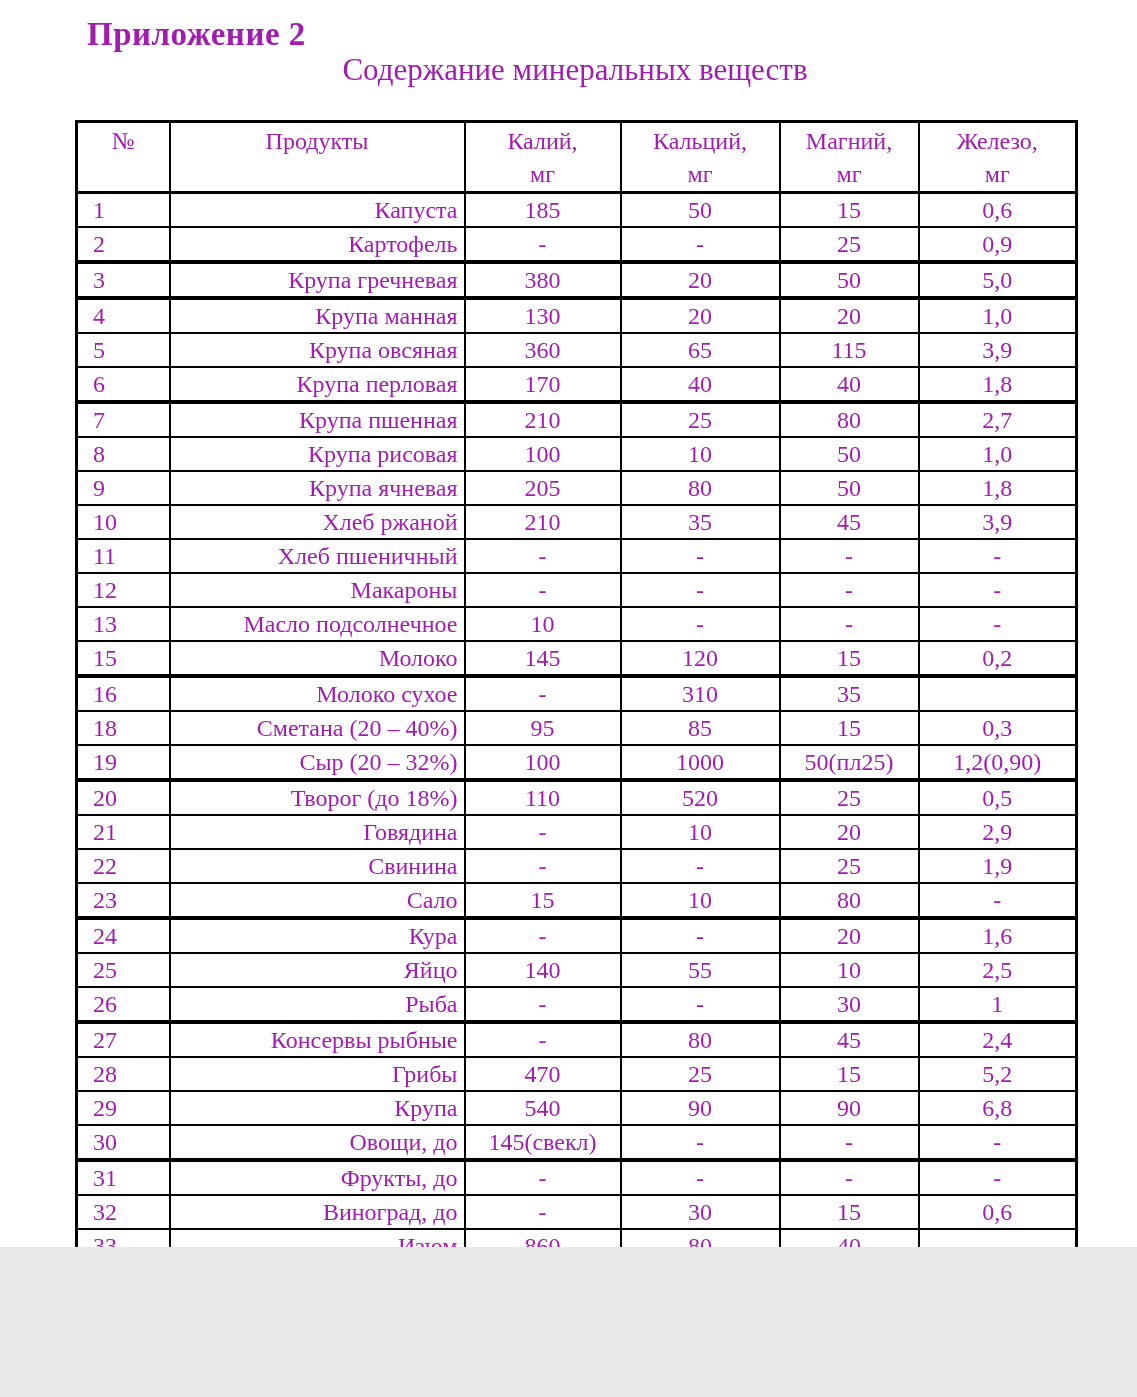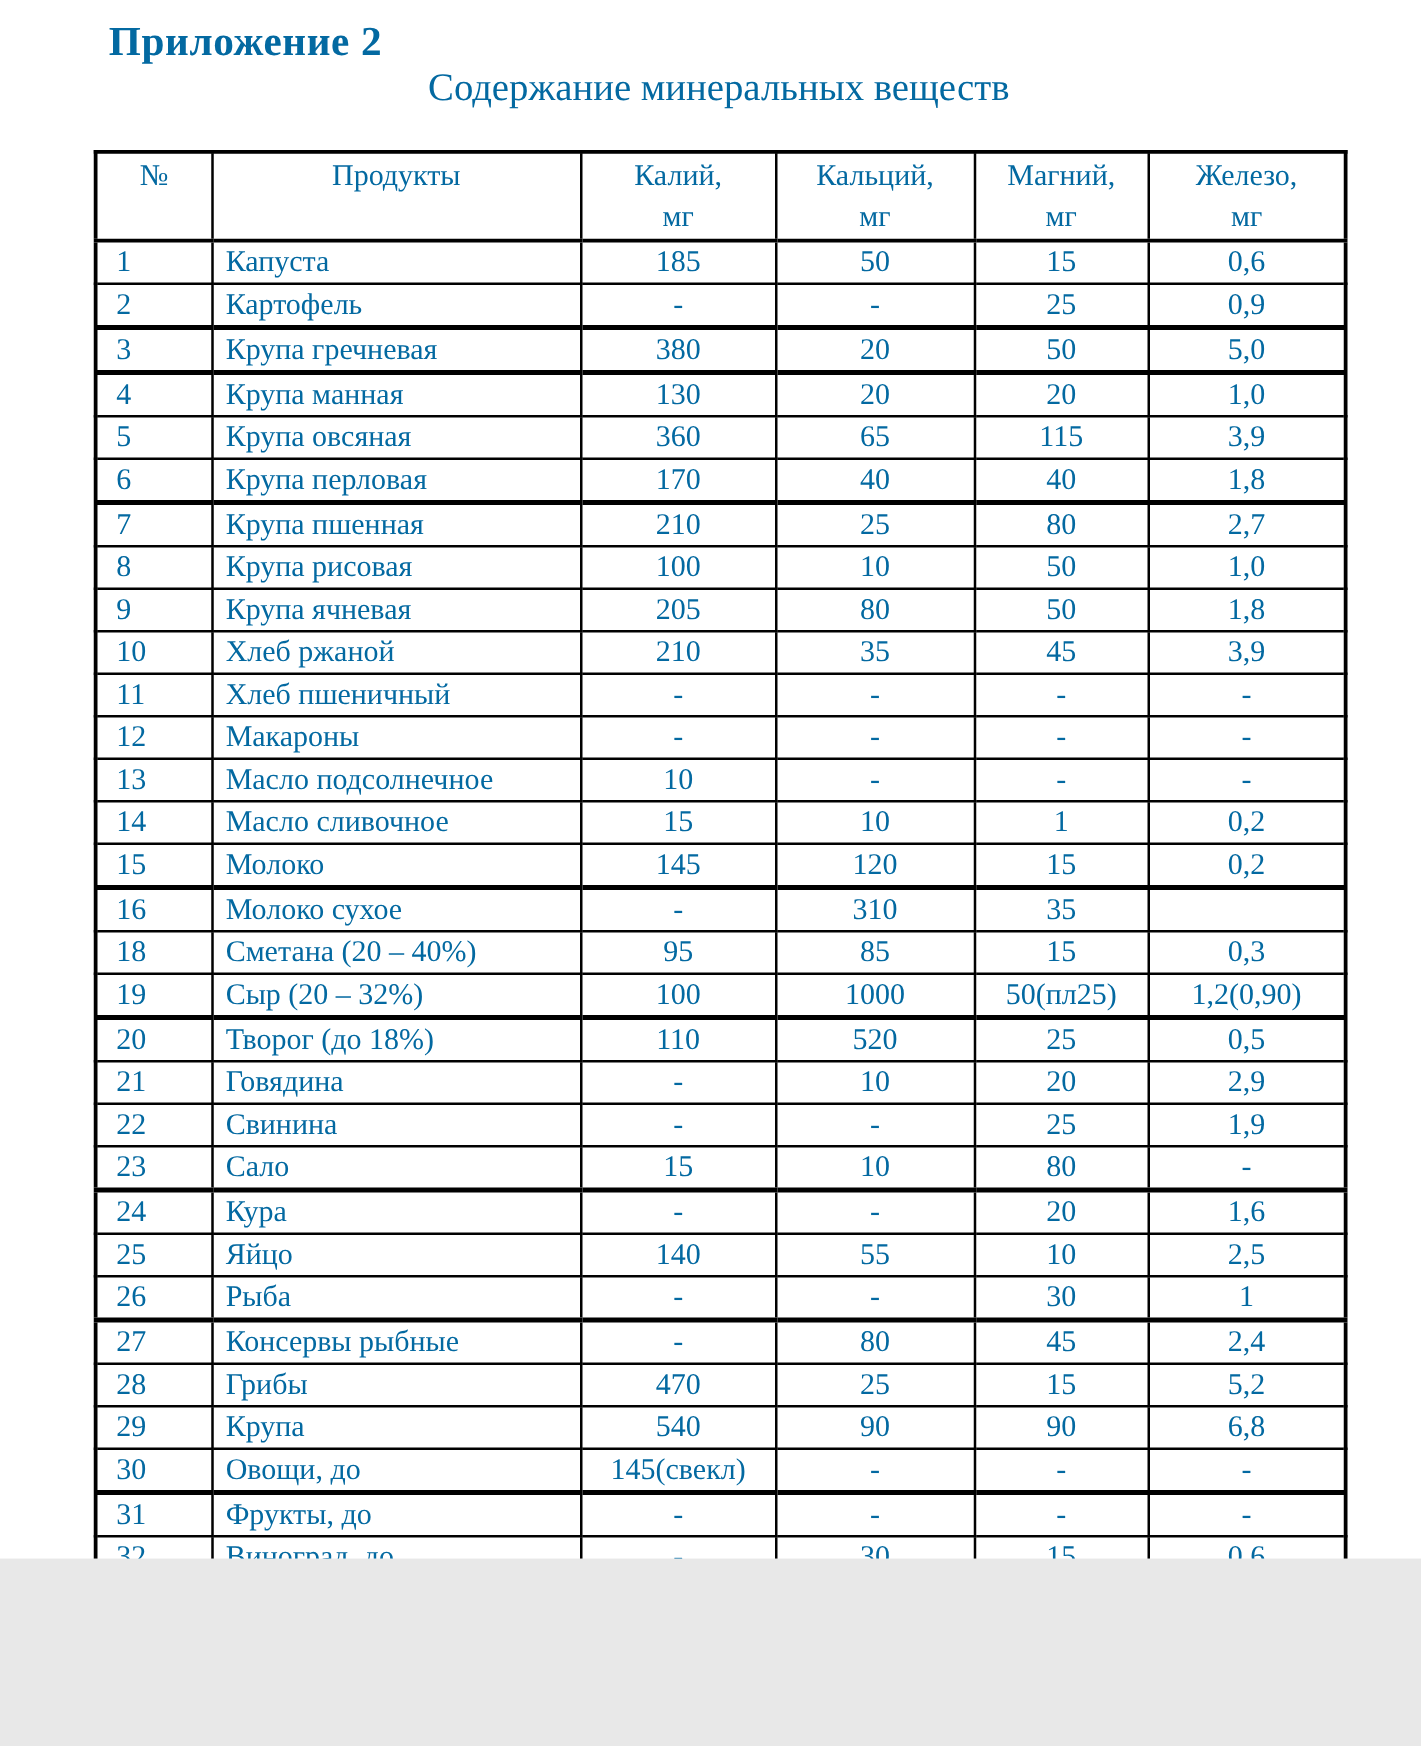--- a/index.html
+++ b/index.html
@@ -1,21 +1,21 @@
 <!DOCTYPE html>
 <html><head>
 <meta charset="utf-8">
 <style>
   html,body{margin:0;padding:0;background:#e8e8e8;}
   .page{
     position:relative;
     width:1137px;height:1247px;
     margin:0 auto;
     background:#ffffff;
-    color:#0369a1;
+    color:#a21caf;
     font-family:"Liberation Serif","DejaVu Serif",serif;
     overflow:hidden;
   }
   .doc-title{
     position:absolute;
     left:87px;top:16px;
     font-size:33px;
     font-weight:bold;
     letter-spacing:0.5px;
   }
@@ -51,21 +51,21 @@
     padding:2px 2px 0 2px;
     border-bottom:3px solid #000 !important;
   }
   tbody td{
     height:32px;
     font-size:24px;
     padding:0 6px;
     vertical-align:middle;
   }
   td.c-num{text-align:left;padding-left:15px;}
-  td.c-product{text-align:left;padding-left:10px;}
+  td.c-product{text-align:right;padding-left:10px;}
   td.c-val{text-align:center;}
   tr.thick-bottom td{border-bottom:4px solid #000;}
 </style>
 </head>
 <body>
 
 <div class="page">
 
   <div class="doc-title">Приложение 2</div>
 
@@ -206,28 +206,20 @@
           <td class="c-val">-</td>
         </tr>
         <tr>
           <td class="c-num">13</td>
           <td class="c-product">Масло подсолнечное</td>
           <td class="c-val">10</td>
           <td class="c-val">-</td>
           <td class="c-val">-</td>
           <td class="c-val">-</td>
         </tr>
-        <tr>
-          <td class="c-num">14</td>
-          <td class="c-product">Масло сливочное</td>
-          <td class="c-val">15</td>
-          <td class="c-val">10</td>
-          <td class="c-val">1</td>
-          <td class="c-val">0,2</td>
-        </tr>
         <tr class="thick-bottom">
           <td class="c-num">15</td>
           <td class="c-product">Молоко</td>
           <td class="c-val">145</td>
           <td class="c-val">120</td>
           <td class="c-val">15</td>
           <td class="c-val">0,2</td>
         </tr>
         <tr>
           <td class="c-num">16</td>

